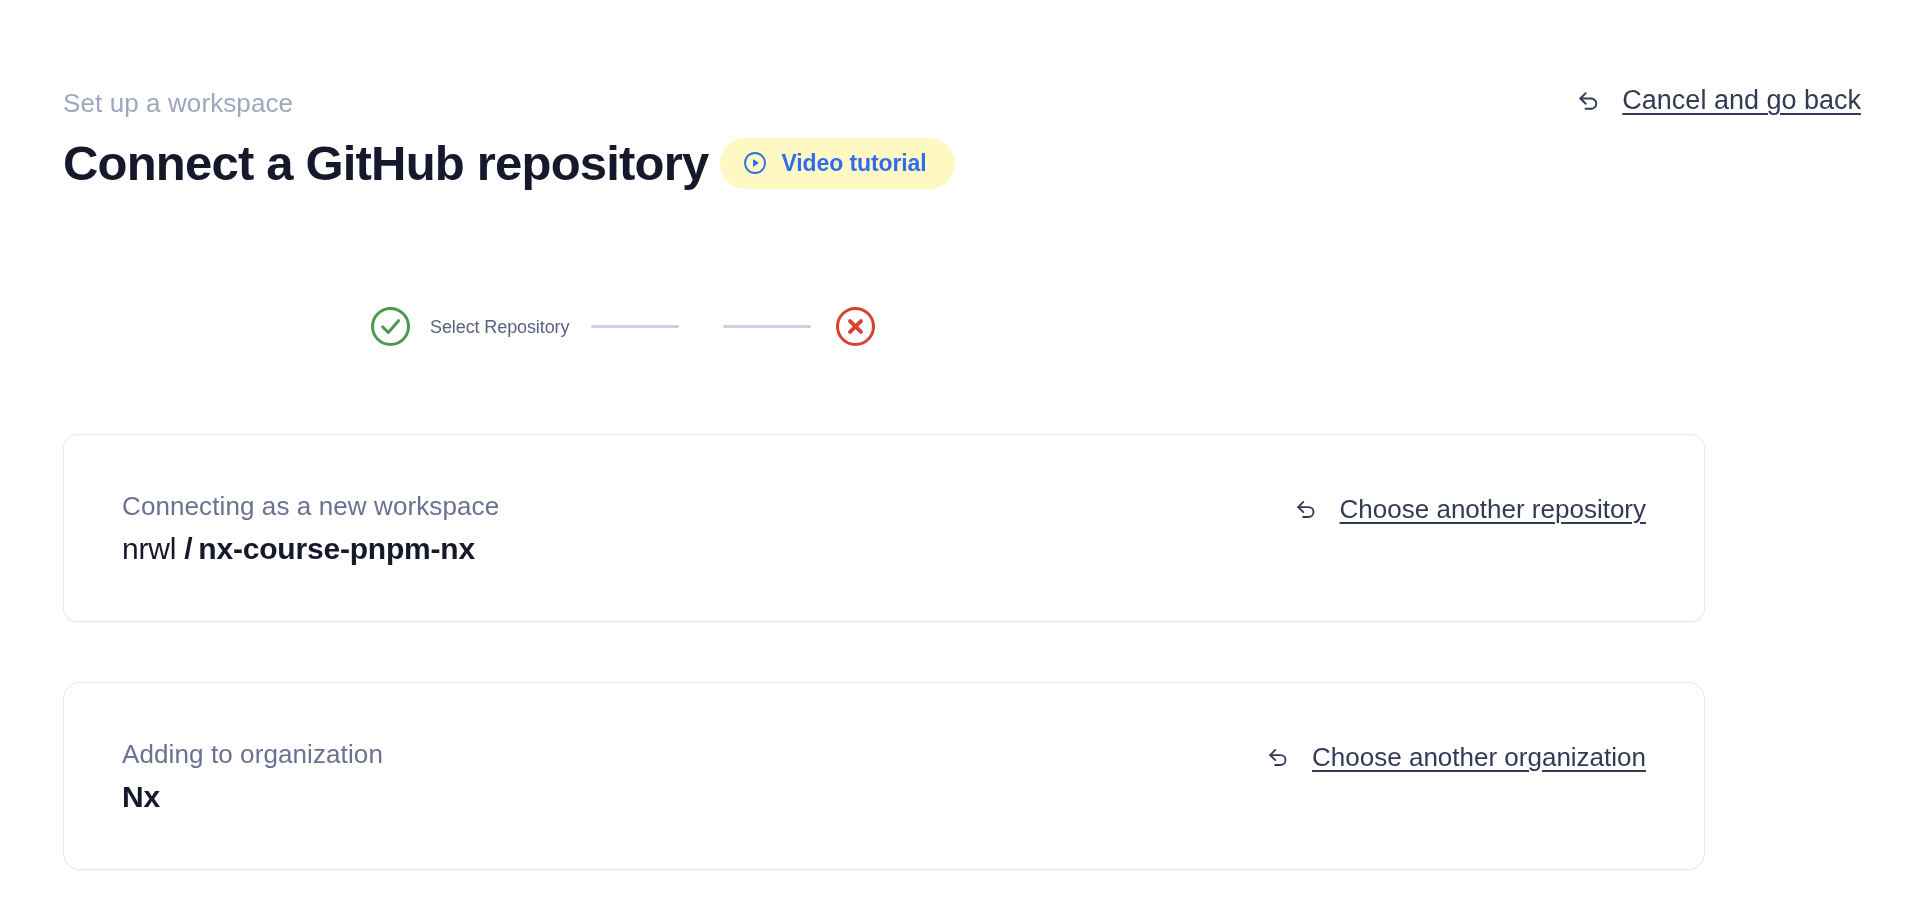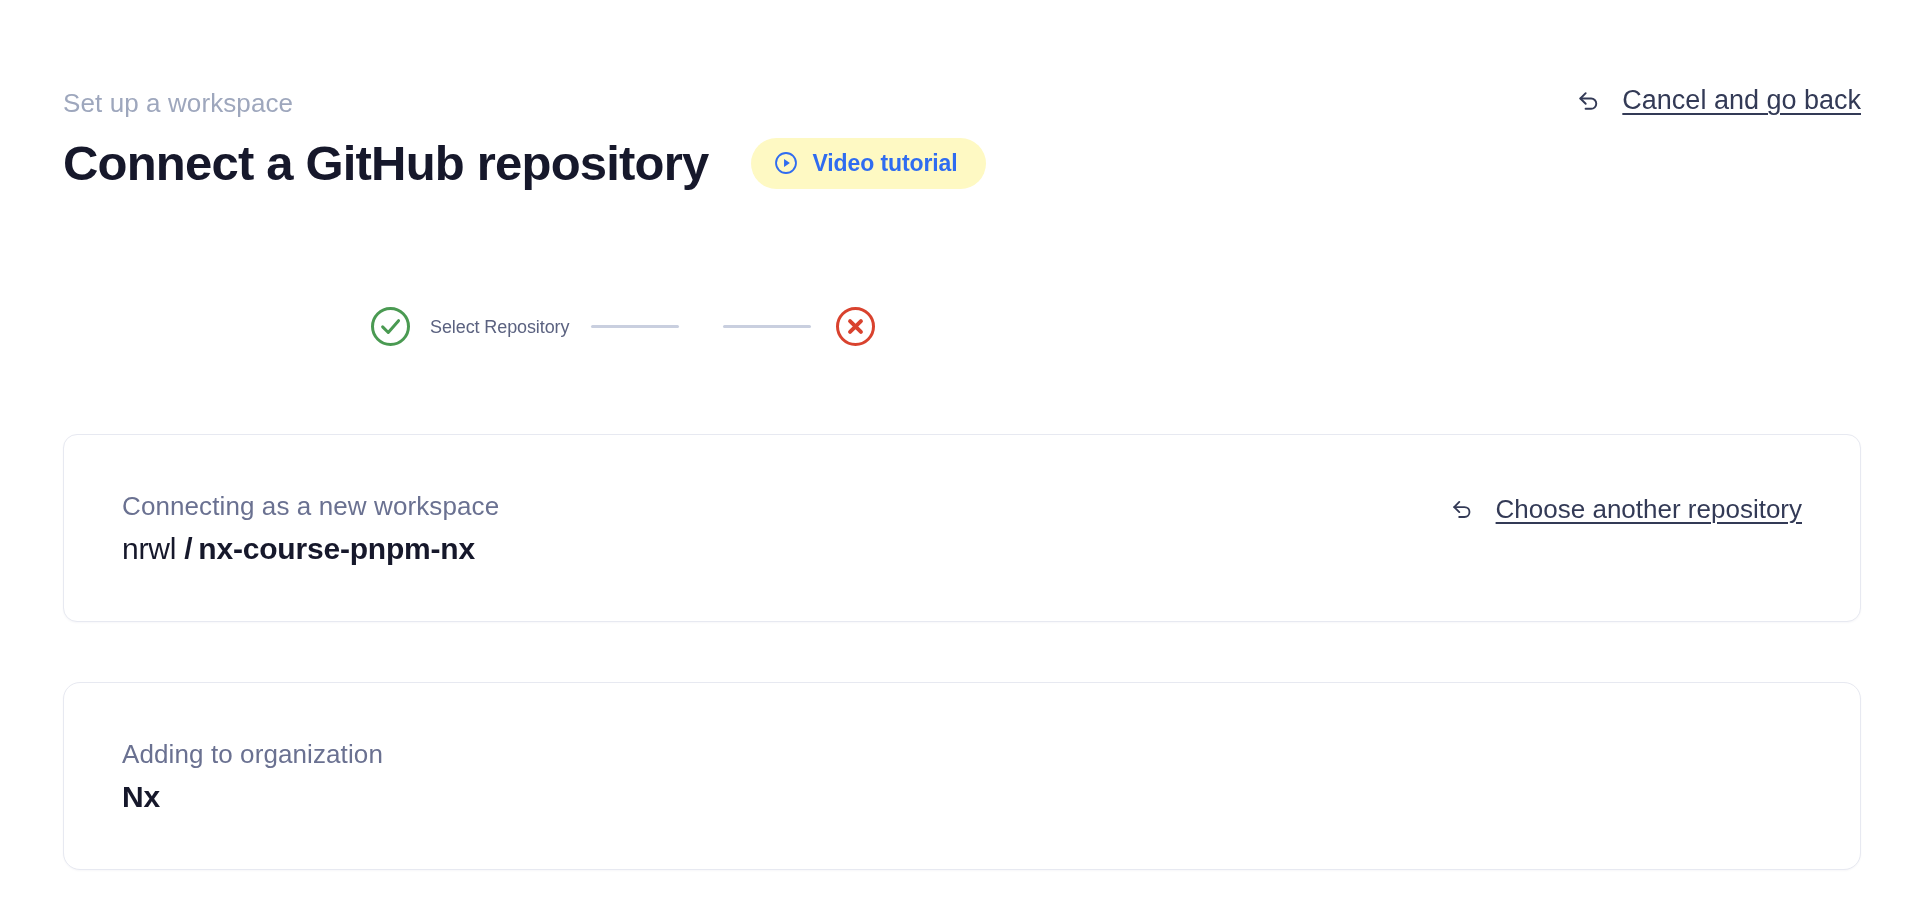--- a/index.html
+++ b/index.html
@@ -32,21 +32,21 @@
     font-size: 26px;
     line-height: 30px;
     color: #9ea7bd;
     letter-spacing: 0.1px;
     font-weight: 400;
   }
 
   .title-row {
     display: flex;
     align-items: center;
-    gap: 43px;
+    gap: 12px;
     margin-top: 16px;
   }
 
   .page-title {
     font-size: 49px;
     line-height: 58px;
     font-weight: 700;
     color: #16182b;
     letter-spacing: -0.8px;
     white-space: nowrap;
@@ -130,21 +130,21 @@
     background: #c9cfdf;
     border-radius: 2px;
     margin: 0 22px;
     flex: none;
   }
 
   
   .card {
     position: absolute;
     left: 63px;
-    width: 1798px;
+    width: 1642px;
     background: #ffffff;
     border: 1px solid #e7e9f1;
     border-radius: 14px;
     box-shadow: 0 1px 2px rgba(30, 40, 80, 0.035);
     display: flex;
     align-items: flex-start;
     justify-content: space-between;
     padding: 56px 58px;
   }
 
@@ -270,15 +270,24 @@
       <span class="label">Choose another repository</span>
     </a>
   </div>
 
   <div class="card" id="card-organization">
     <div class="card-info">
       <div class="card-label">Adding to organization</div>
       <div class="card-value single">Nx</div>
     </div>
 
+    <a class="card-action" href="#">
+      <span class="undo-icon">
+        <svg viewBox="0 0 24 24" width="26" height="26" fill="none" stroke="#333a56" stroke-width="1.7" stroke-linecap="round" stroke-linejoin="round">
+          <path d="M9.5 5.5 L4.8 10.2 L9.5 14.9"></path>
+          <path d="M4.8 10.2 H14.3 a4.6 4.6 0 0 1 0 9.2 H9.4"></path>
+        </svg>
+      </span>
+      <span class="label">Choose another organization</span>
+    </a>
   </div>
 
 </div>
 
 </body></html>

